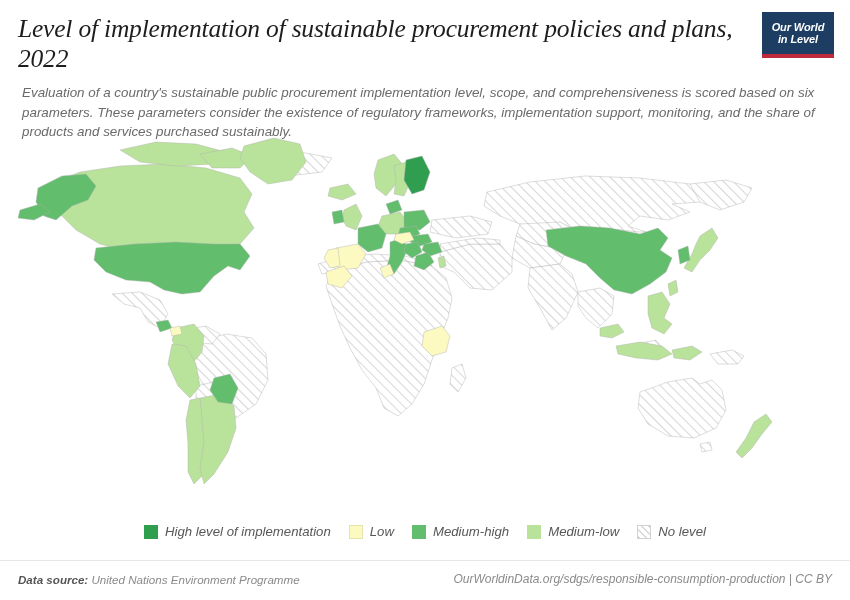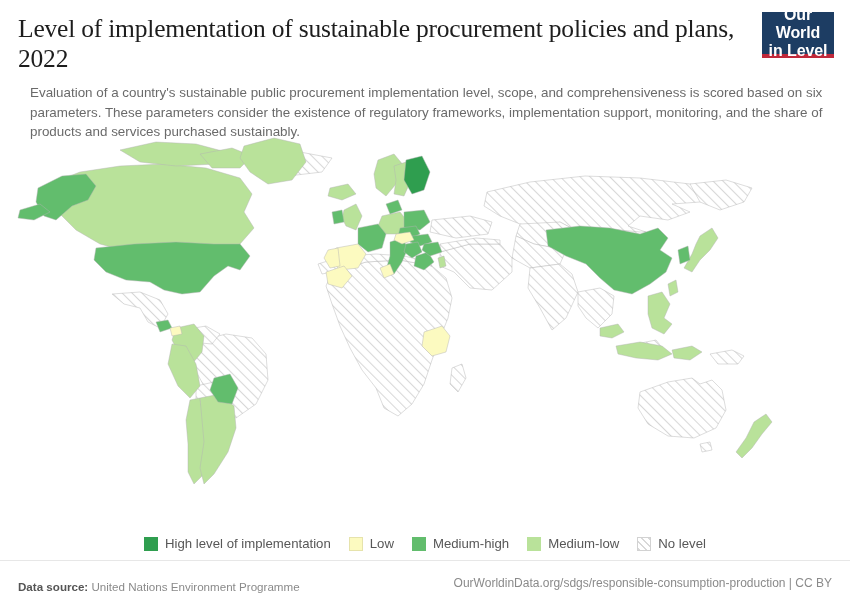--- a/index.html
+++ b/index.html
@@ -4,91 +4,91 @@
 <style>
   html,body{margin:0;padding:0;}
   body{
     width:850px;height:600px;
     background:#ffffff;
     font-family:"Liberation Sans", sans-serif;
     color:#1d3d63;
     overflow:hidden;
     position:relative;
   }
-  .wrap{width:850px;height:532px;position:relative;box-sizing:border-box;}
+  .wrap{width:850px;height:532px;position:relative;box-sizing:border-box;font-style:italic;}
 
   
   .header{padding:14px 18px 0 18px;position:relative;}
   .title{
     font-family:"Liberation Serif", serif;
     font-size:25.5px;
     line-height:1.18;
     font-weight:400;
     color:#1d1d1d;
     letter-spacing:-0.2px;
     margin:0;
     width:735px;
   }
   .subtitle{
-    margin:9px 0 0 12px;
+    margin:9px 0 0 4px;
     font-size:13.4px;
     line-height:1.46;
     color:#6a6a6a;
     width:800px;
     font-weight:400;
   }
 
   
   .owid-logo{
     position:absolute;top:12px;right:16px;
     width:72px;height:46px;
     background:#1d3d63;
     box-sizing:border-box;
     display:flex;flex-direction:column;
     align-items:center;justify-content:center;
     border-bottom:4px solid #c0293b;
   }
   .owid-logo span{
     display:block;color:#ffffff;
     font-family:"Liberation Sans", sans-serif;
-    font-size:16px;font-weight:700;line-height:1.12;
+    font-size:11px;font-weight:700;line-height:1.12;
     letter-spacing:-0.1px;text-align:center;
   }
 
   
   .mapbox{
     position:absolute;
     left:0;top:132px;
     width:850px;height:388px;
   }
   .mapbox svg{display:block;width:100%;height:100%;}
   .cpath{stroke:#b3b3b3;stroke-width:0.45;stroke-linejoin:round;}
 
   
   .legend{
     position:absolute;left:0;top:524px;width:850px;
     display:flex;justify-content:center;align-items:center;
     gap:0px;
   }
-  .leg-item{display:flex;align-items:center;margin:12px 9px;}
+  .leg-item{display:flex;align-items:center;margin:0 9px;}
   .swatch{
     width:14px;height:14px;display:inline-block;
     margin-right:7px;box-sizing:border-box;
   }
   .leg-label{font-size:13.2px;color:#575757;white-space:nowrap;}
 
   
   .footer{
     position:absolute;left:0;top:560px;width:850px;
     padding:0 18px;box-sizing:border-box;
     display:flex;justify-content:space-between;align-items:center;
     border-top:1px solid #e7e7e7;
     padding-top:11px;
   }
-  .src{font-size:11.6px;color:#8a8a8a;margin-top:8px;}
+  .src{font-size:11.6px;color:#8a8a8a;}
   .src b{color:#555;font-weight:700;}
   .lic{font-size:12px;color:#8a8a8a;}
 </style>
 </head>
 <body>
 
 <div class="wrap">
 
   <div class="header">
     <h1 class="title">Level of implementation of sustainable procurement policies and plans, 2022</h1>

